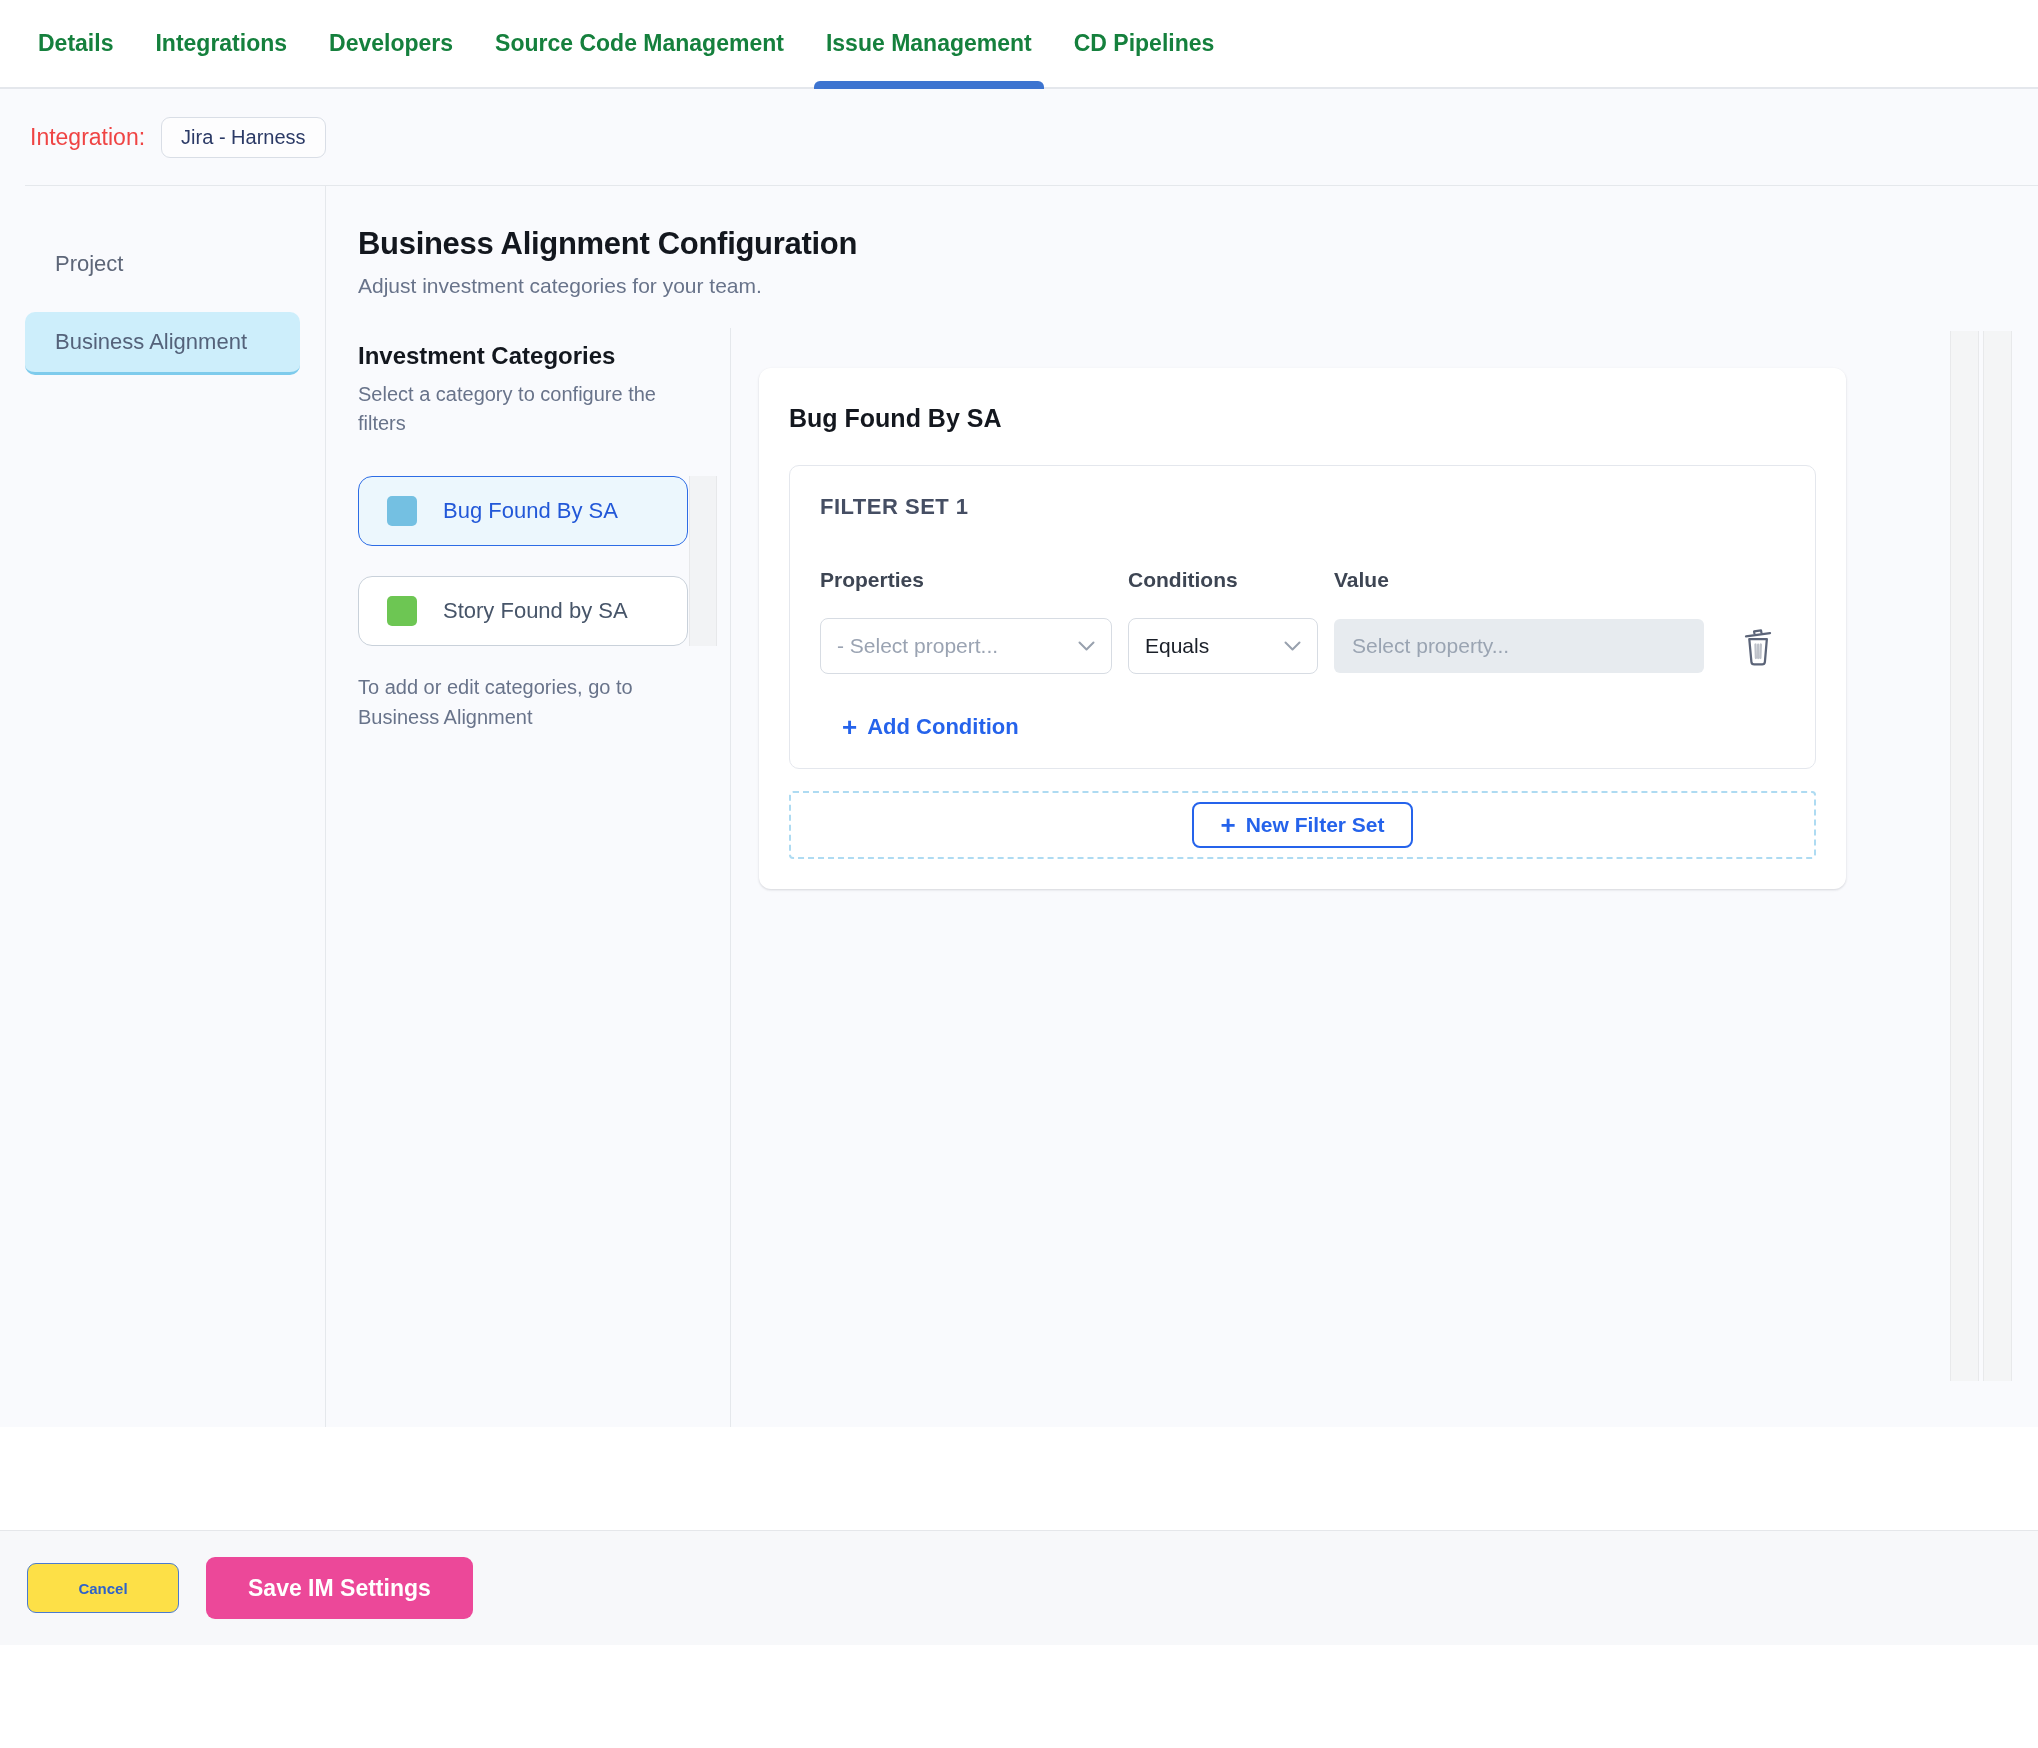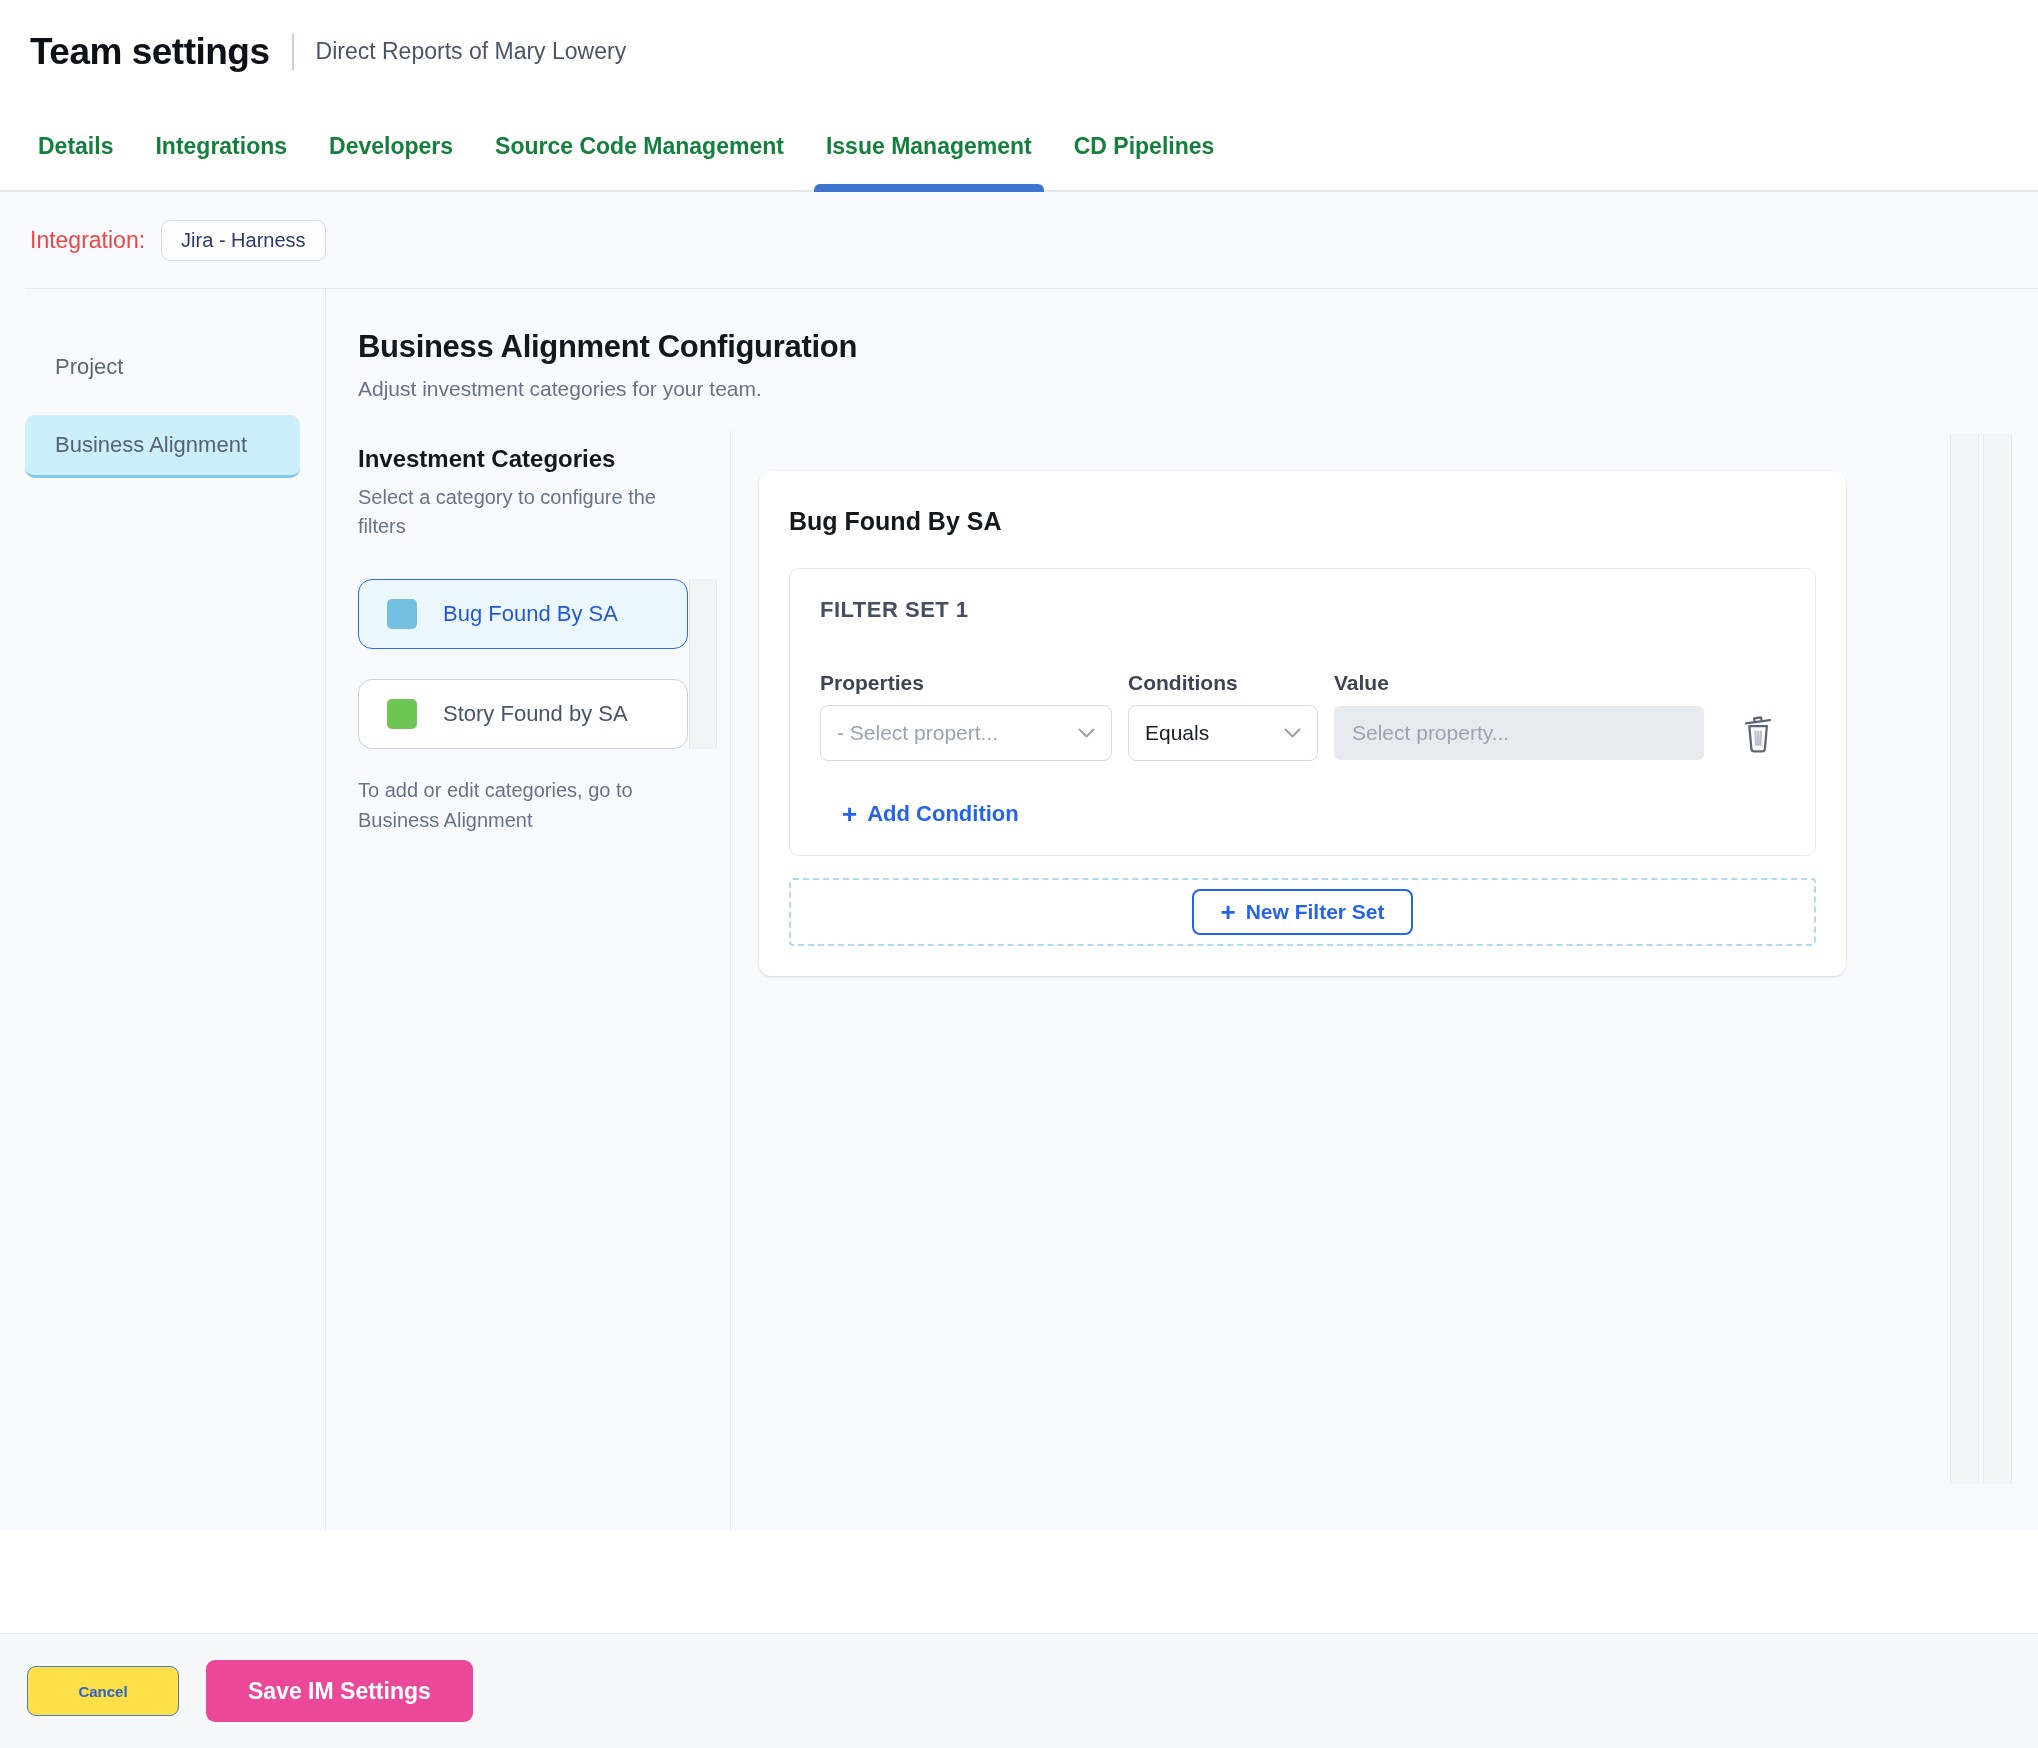--- a/index.html
+++ b/index.html
@@ -48,21 +48,21 @@
   .cat-note { font-size:20px; color:#68738a; margin-top:26px; width:335px; line-height:30px; }
 
   .divider-v { width:1px; background:#e5e8ec; }
   .filter-col { flex:1; padding:40px 0 0 28px; }
 
   .card { width:1087px; background:#fff; border-radius:12px; padding:30px; box-shadow:0 1px 3px rgba(16,24,40,.10), 0 1px 2px rgba(16,24,40,.06); }
   .card-title { font-size:25px; font-weight:700; color:#13171e; margin-top:6px; }
   .filter-set { border:1px solid #e4e7ed; border-radius:10px; padding:28px 30px; margin-top:32px; }
   .fs-title { font-size:22px; font-weight:700; color:#454e63; letter-spacing:.5px; }
   .cond-grid { display:grid; grid-template-columns:292px 190px 370px 1fr; column-gap:16px; margin-top:48px; align-items:center; }
-  .col-header { font-size:21px; font-weight:700; color:#3d4553; margin-bottom:10px; }
+  .col-header { font-size:21px; font-weight:700; color:#3d4553; margin-bottom:26px; }
   .sel { height:56px; background:#fff; border:1px solid #d7dce3; border-radius:8px; display:flex; align-items:center; justify-content:space-between; padding:0 16px; font-size:21px; cursor:pointer; }
   .sel .placeholder { color:#9aa3b2; }
   .sel .value { color:#1a1f28; }
   .value-input { height:54px; width:370px; background:#e7ebef; border:none; border-radius:6px; padding:18px 18px; font-size:21px; font-family:"Liberation Sans",sans-serif; color:#3d4553; }
   .value-input::placeholder { color:#9aa4b2; }
   .trash-cell { display:flex; align-items:center; padding-left:20px; }
   .trash-btn { background:none; border:none; cursor:pointer; padding:0; line-height:0; }
   .add-condition { display:flex; align-items:center; gap:10px; margin-top:40px; margin-left:22px; color:#2563eb; font-size:22px; font-weight:700; cursor:pointer; width:fit-content; }
   .plus { font-size:26px; font-weight:700; line-height:22px; }
 
@@ -77,25 +77,20 @@
   .white-gap { height:103px; background:#fff; }
   .footer { height:115px; background:#f7f8fa; border-top:1px solid #e5e7ea; display:flex; align-items:center; padding:0 27px; gap:27px; }
   .btn-cancel { width:152px; height:50px; background:#fde047; border:1.5px solid #4a7bd0; border-radius:9px; color:#2e62c9; font-size:15px; font-weight:700; cursor:pointer; font-family:"Liberation Sans",sans-serif; }
   .btn-save { height:62px; padding:0 42px; background:#ec4899; border:none; border-radius:9px; color:#fff; font-size:23px; font-weight:700; cursor:pointer; font-family:"Liberation Sans",sans-serif; }
 </style>
 </head>
 <body>
 
 <div class="page">
 
-  <div class="header">
-    <div class="page-title">Team settings</div>
-    <div class="title-divider"></div>
-    <div class="page-subtitle">Direct Reports of Mary Lowery</div>
-  </div>
 
   <div class="tabs">
     <div class="tab">Details</div>
     <div class="tab">Integrations</div>
     <div class="tab">Developers</div>
     <div class="tab">Source Code Management</div>
     <div class="tab active">Issue Management</div>
     <div class="tab">CD Pipelines</div>
   </div>
 

